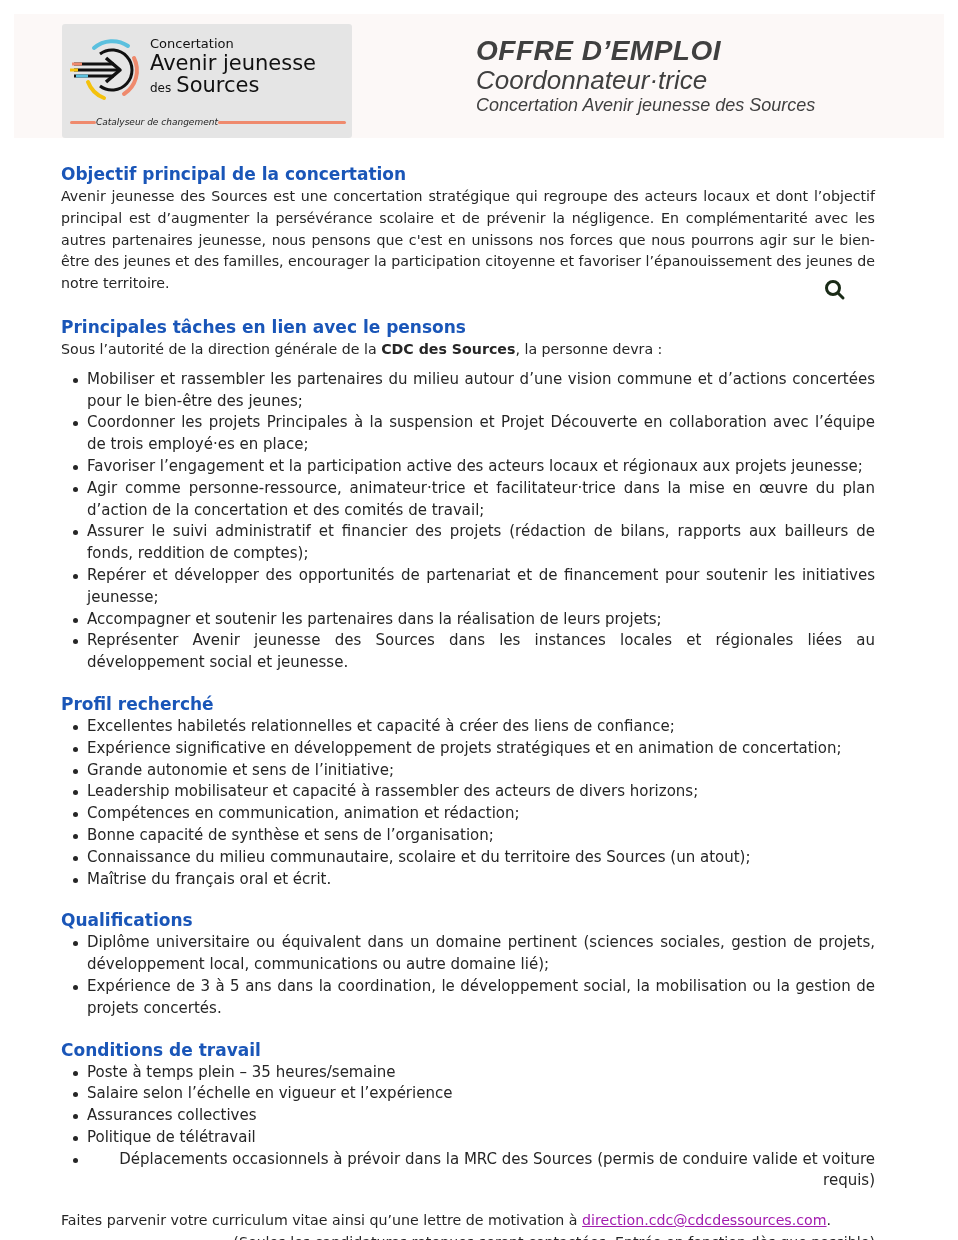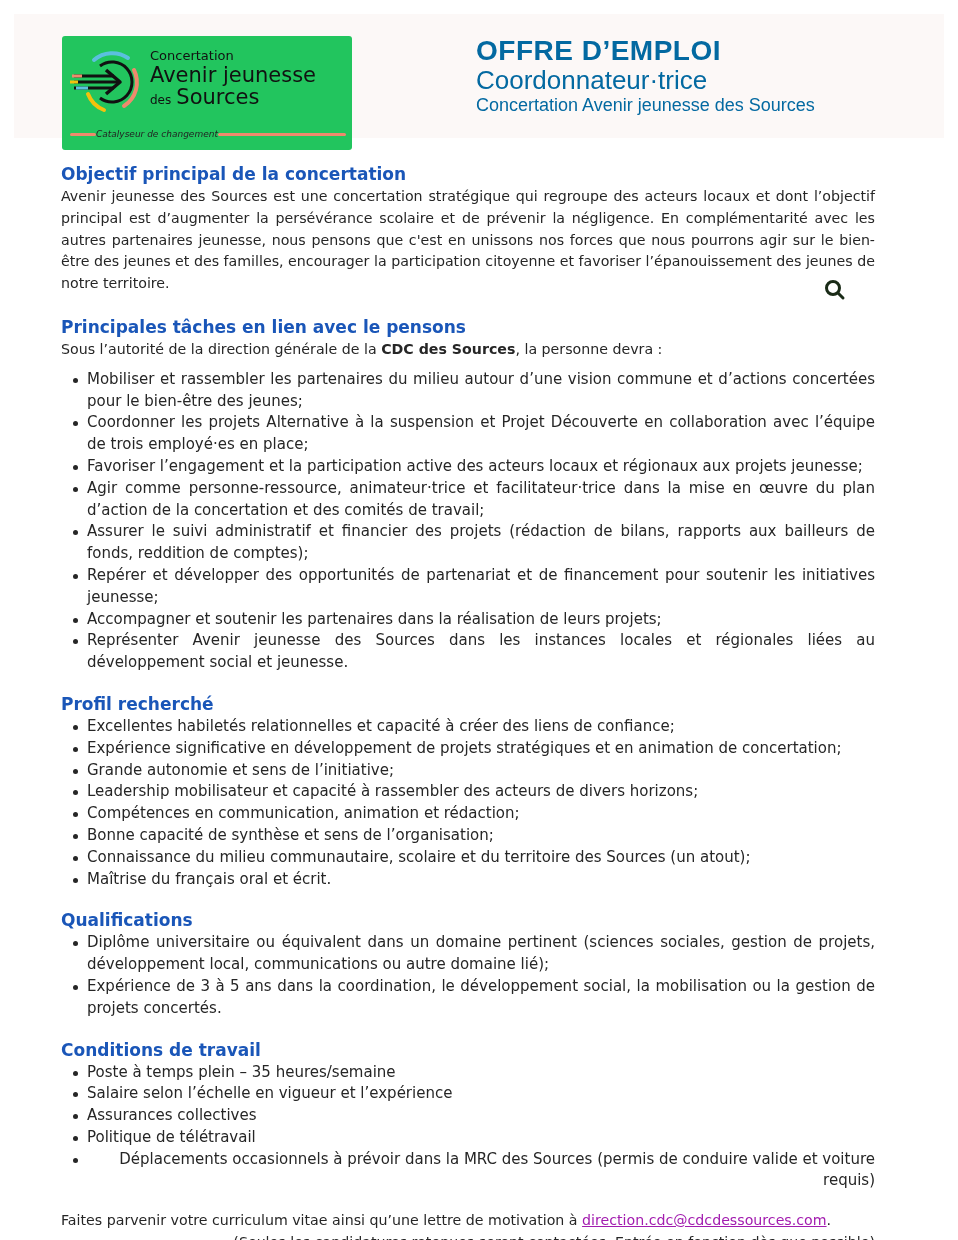--- a/index.html
+++ b/index.html
@@ -4,40 +4,40 @@
 <style>
   * { box-sizing: border-box; margin: 0; padding: 0; }
   html, body { width: 958px; height: 1240px; background: #ffffff; overflow: hidden; }
   body { font-family: "DejaVu Sans", "Liberation Sans", sans-serif; color: #222222; position: relative; }
 
   .header {
     position: absolute; left: 14px; top: 14px; width: 930px; height: 124px;
     background: #fcf8f7;
   }
   .logo-box {
-    position: absolute; left: 48px; top: 22px; width: 290px; height: 114px;
-    background: #22c55e; border-radius: 3px;
+    position: absolute; left: 48px; top: 10px; width: 290px; height: 114px;
+    background: #e5e5e5; border-radius: 3px;
   }
   .logo-icon { position: absolute; left: 8px; top: 12px; width: 72px; height: 66px; }
   .logo-text { position: absolute; left: 88px; top: 12px; color: #111111; font-family: "DejaVu Sans", sans-serif; }
   .logo-l1 { font-size: 13px; line-height: 16px; }
   .logo-l2 { font-size: 21px; line-height: 22px; }
   .logo-l3 { line-height: 22px; }
   .logo-l3 .des { font-size: 12px; }
   .logo-l3 .src { font-size: 21px; }
   .tagline {
     position: absolute; left: 8px; top: 91px; width: 276px; height: 14px;
     display: flex; align-items: center; 
   }
   .tagline .bar { height: 3px; background: #ef8a6d; border-radius: 2px; }
   .tagline .bar.left { width: 26px; }
   .tagline .bar.right { flex: 1; }
   .tagline .txt { font-size: 9px; font-style: italic; color: #222; white-space: nowrap; }
 
-  .title-block { position: absolute; left: 462px; top: 22px; color: #0369a1; font-family: "Liberation Sans", sans-serif; }
+  .title-block { position: absolute; left: 462px; top: 22px; color: #404040; font-family: "Liberation Sans", sans-serif; font-style: italic; }
   .title-main { font-size: 28px; font-weight: 900; letter-spacing: 0.5px; line-height: 30px; }
   .title-role { font-size: 26px; line-height: 28px; }
   .title-org { font-size: 18px; line-height: 22px; }
 
   .content { position: absolute; left: 61px; top: 146px; width: 814px; font-family: "DejaVu Sans", sans-serif; }
   h2 {
     color: #1a56b8; font-size: 17px; font-weight: bold; line-height: 24px;
     font-family: "DejaVu Sans", sans-serif;
     margin-top: 16px;
   }
@@ -109,21 +109,21 @@
   <section class="sec">
     <h2>Objectif principal de la concertation</h2>
     <p class="body">Avenir jeunesse des Sources est une concertation stratégique qui regroupe des acteurs locaux et dont l’objectif principal est d’augmenter la persévérance scolaire et de prévenir la négligence. En complémentarité avec les autres partenaires jeunesse, nous pensons que c'est en unissons nos forces que nous pourrons agir sur le bien-être des jeunes et des familles, encourager la participation citoyenne et favoriser l’épanouissement des jeunes de notre territoire.</p>
   </section>
 
   <section class="sec" style="margin-top:20px;">
     <h2>Principales tâches en lien avec le pensons</h2>
     <p class="body"><span>Sous l’autorité de la direction générale de la </span><b>CDC des Sources</b><span>, la personne devra :</span></p>
     <ul class="sec2-list">
       <li>Mobiliser et rassembler les partenaires du milieu autour d’une vision commune et d’actions concertées pour le bien-être des jeunes;</li>
-      <li>Coordonner les projets Alternative à la suspension et Projet Découverte en collaboration avec l’équipe de trois employé·es en place;</li>
+      <li>Coordonner les projets Principales à la suspension et Projet Découverte en collaboration avec l’équipe de trois employé·es en place;</li>
       <li>Favoriser l’engagement et la participation active des acteurs locaux et régionaux aux projets jeunesse;</li>
       <li>Agir comme personne-ressource, animateur·trice et facilitateur·trice dans la mise en œuvre du plan d’action de la concertation et des comités de travail;</li>
       <li>Assurer le suivi administratif et financier des projets (rédaction de bilans, rapports aux bailleurs de fonds, reddition de comptes);</li>
       <li>Repérer et développer des opportunités de partenariat et de financement pour soutenir les initiatives jeunesse;</li>
       <li>Accompagner et soutenir les partenaires dans la réalisation de leurs projets;</li>
       <li>Représenter Avenir jeunesse des Sources dans les instances locales et régionales liées au développement social et jeunesse.</li>
     </ul>
   </section>
 
   <section class="sec" style="margin-top:18px;">

